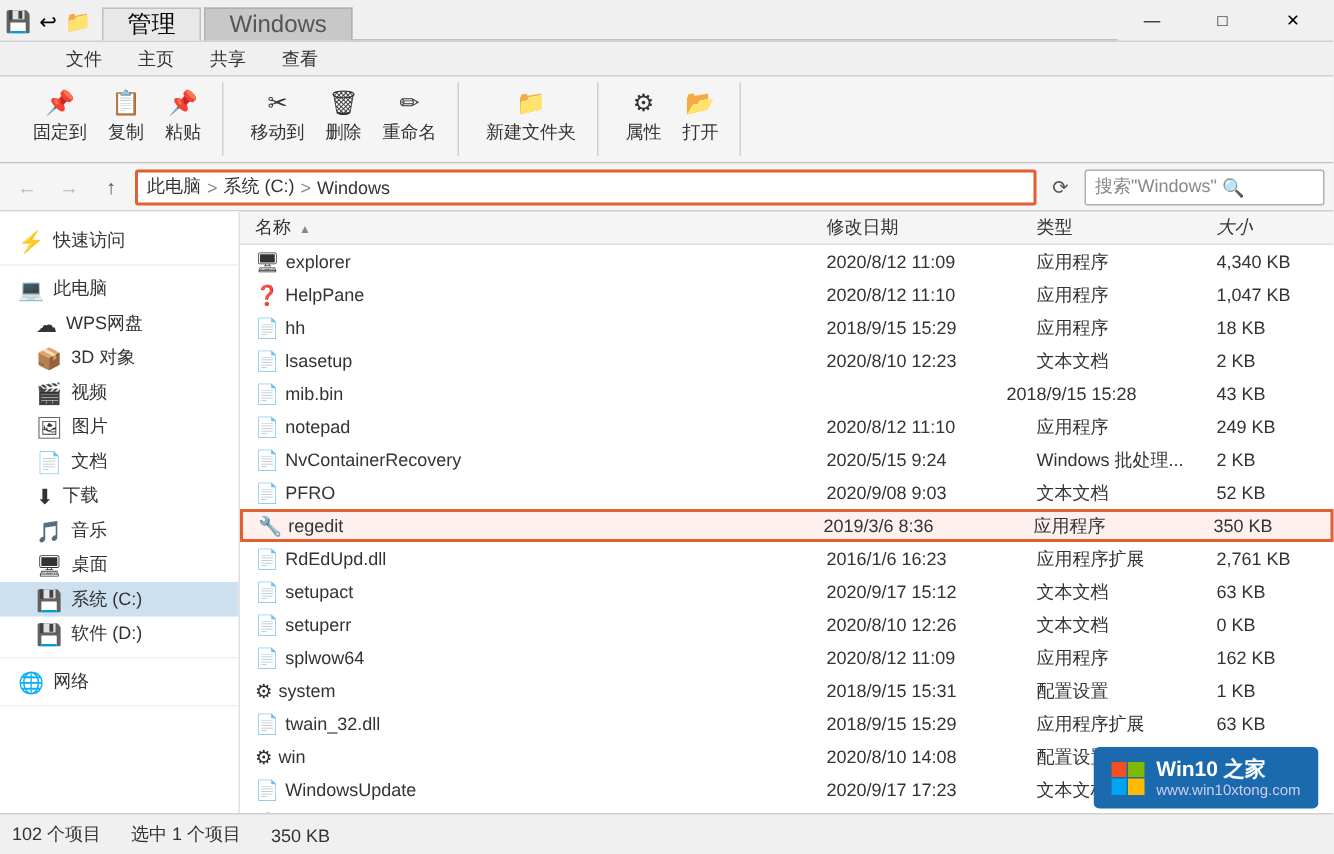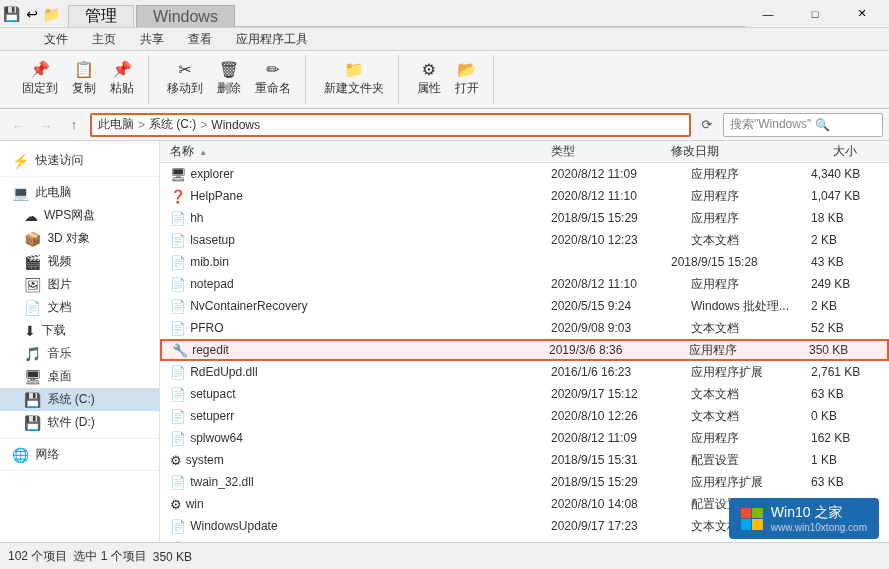--- a/index.html
+++ b/index.html
@@ -48,42 +48,42 @@
     .sidebar-item .slabel { overflow: hidden; text-overflow: ellipsis; white-space: nowrap; }
     .sidebar-section { padding: 4px 0; border-bottom: 1px solid #f0f0f0; }
 
     
     .file-list { flex: 1; background: white; overflow-y: auto; }
     .file-header { display: flex; align-items: center; background: #f5f5f5; border-bottom: 1px solid #e0e0e0; height: 22px; padding: 0 4px; position: sticky; top: 0; z-index: 1; }
     .file-col { cursor: pointer; padding: 0 6px; font-size: 12px; color: #333; white-space: nowrap; overflow: hidden; text-overflow: ellipsis; }
     .file-col.name { flex: 1; }
     .file-col.date { width: 140px; }
     .file-col.type { width: 120px; }
-    .file-col.size { width: 80px; text-align: center; }
+    .file-col.size { width: 80px; text-align: left; font-style: italic; }
     .file-row { display: flex; align-items: center; height: 22px; padding: 0 4px; cursor: pointer; }
     .file-row.highlighted { background: #fff0f0; border: 2px solid #e06030; }
     .file-cell { padding: 0 6px; font-size: 12px; color: #333; white-space: nowrap; overflow: hidden; text-overflow: ellipsis; }
     .file-cell.name { flex: 1; display: flex; align-items: center; gap: 4px; }
     .file-cell.date { width: 140px; }
     .file-cell.type { width: 120px; }
     .file-cell.size { width: 80px; text-align: left; }
     .file-icon { font-size: 13px; flex-shrink: 0; }
 
     
-    .status-bar { height: 28px; background: #f0f0f0; border-top: 1px solid #d0d0d0; display: flex; align-items: center; padding: 0 8px; font-size: 12px; color: #333; gap: 6px; }
+    .status-bar { height: 28px; background: #f0f0f0; border-top: 1px solid #d0d0d0; display: flex; align-items: center; padding: 0 8px; font-size: 12px; color: #333; gap: 20px; }
 
     
     .watermark { position: absolute; bottom: 30px; right: 10px; background: #1a6aad; color: white; padding: 6px 12px; border-radius: 4px; display: flex; align-items: center; gap: 8px; z-index: 100; }
     .watermark-squares { display: grid; grid-template-columns: 1fr 1fr; gap: 1px; width: 22px; height: 22px; }
     .watermark-sq { background: white; }
     .watermark-sq.red { background: #f25022; }
     .watermark-sq.green { background: #7fba00; }
     .watermark-sq.blue { background: #00a4ef; }
     .watermark-sq.yellow { background: #ffb900; }
-    .watermark-text { font-size: 14px; font-weight: normal; color: white; }
+    .watermark-text { font-size: 14px; font-weight: bold; color: white; }
     .watermark-sub { font-size: 10px; color: #cce; }
 
     .sort-arrow { font-size: 8px; color: #888; margin-left: 2px; }
   </style>
 </head>
 <body>
 
 <div class="title-bar">
   <div class="title-bar-icons">
     <span class="title-icon">💾</span>
@@ -101,21 +101,20 @@
     <div class="win-btn close">✕</div>
   </div>
 </div>
 
 <div class="ribbon">
   <div class="ribbon-tabs">
     <div class="ribbon-tab">文件</div>
     <div class="ribbon-tab">主页</div>
     <div class="ribbon-tab">共享</div>
     <div class="ribbon-tab">查看</div>
-    <div class="ribbon-tab">应用程序工具</div>
   </div>
   <div class="ribbon-content">
     <div class="ribbon-group">
       <div class="ribbon-btn">
         <span class="icon">📌</span>
         <span>固定到</span>
       </div>
       <div class="ribbon-btn">
         <span class="icon">📋</span>
         <span>复制</span>
@@ -241,22 +240,22 @@
     </div>
   </div>
 
   <div class="file-list">
 
     <div class="file-header">
       <div class="file-col name">
         <span>名称</span>
         <span class="sort-arrow">▲</span>
       </div>
+      <div class="file-col date">修改日期</div>
       <div class="file-col type">类型</div>
-      <div class="file-col date">修改日期</div>
       <div class="file-col size">大小</div>
     </div>
 
     <div id="file-rows-container">
         <div class="file-row">
     <div class="file-cell name">
       <span class="file-icon">🖥</span>
       <span>explorer</span>
     </div>
     <div class="file-cell date">2020/8/12 11:09</div>

